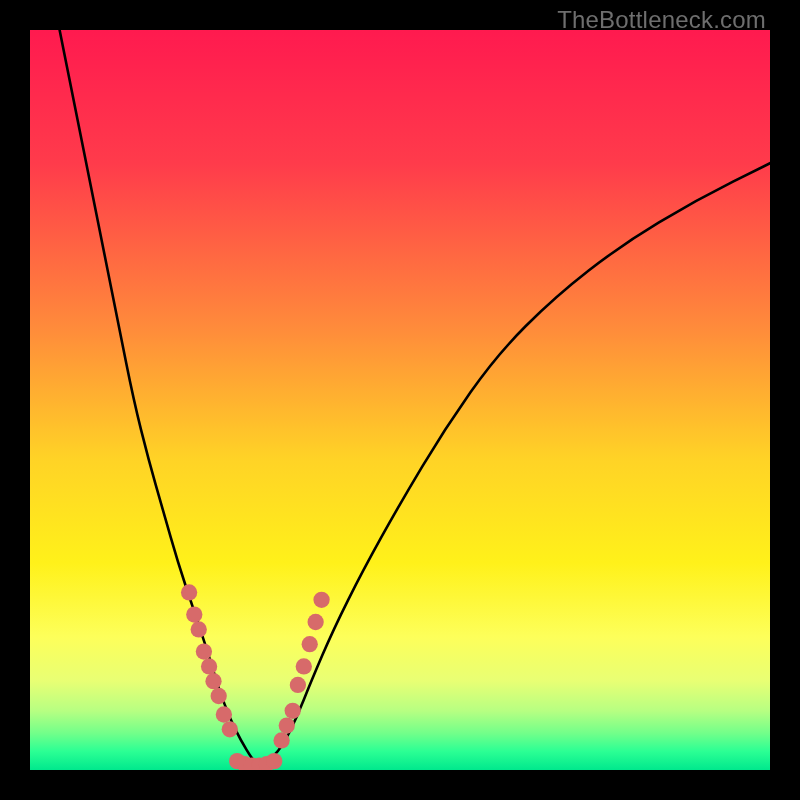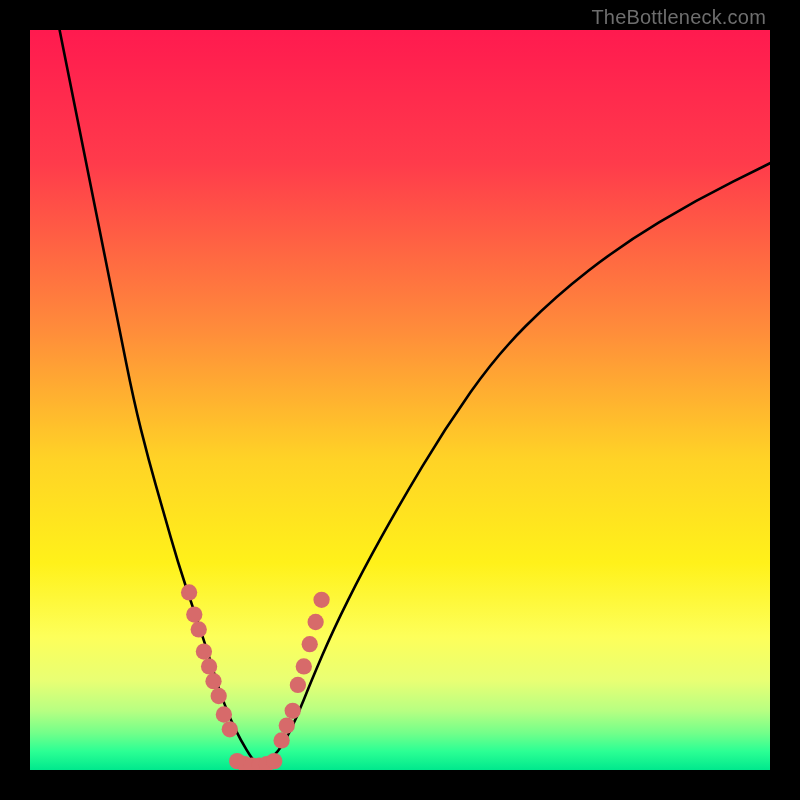--- a/index.html
+++ b/index.html
@@ -32,21 +32,21 @@
     position: absolute;
     inset: 0;
     width: 100%;
     height: 100%;
   }
   .watermark {
     position: absolute;
     top: 6px;
     right: 34px;
     color: #6e6e6e;
-    font-size: 20px;
+    font-size: 24px;
     font-weight: 500;
     letter-spacing: 0.2px;
   }
 </style>
 </head>
 <body>
 
 <div class="frame">
 
   <div class="watermark">TheBottleneck.com</div>

